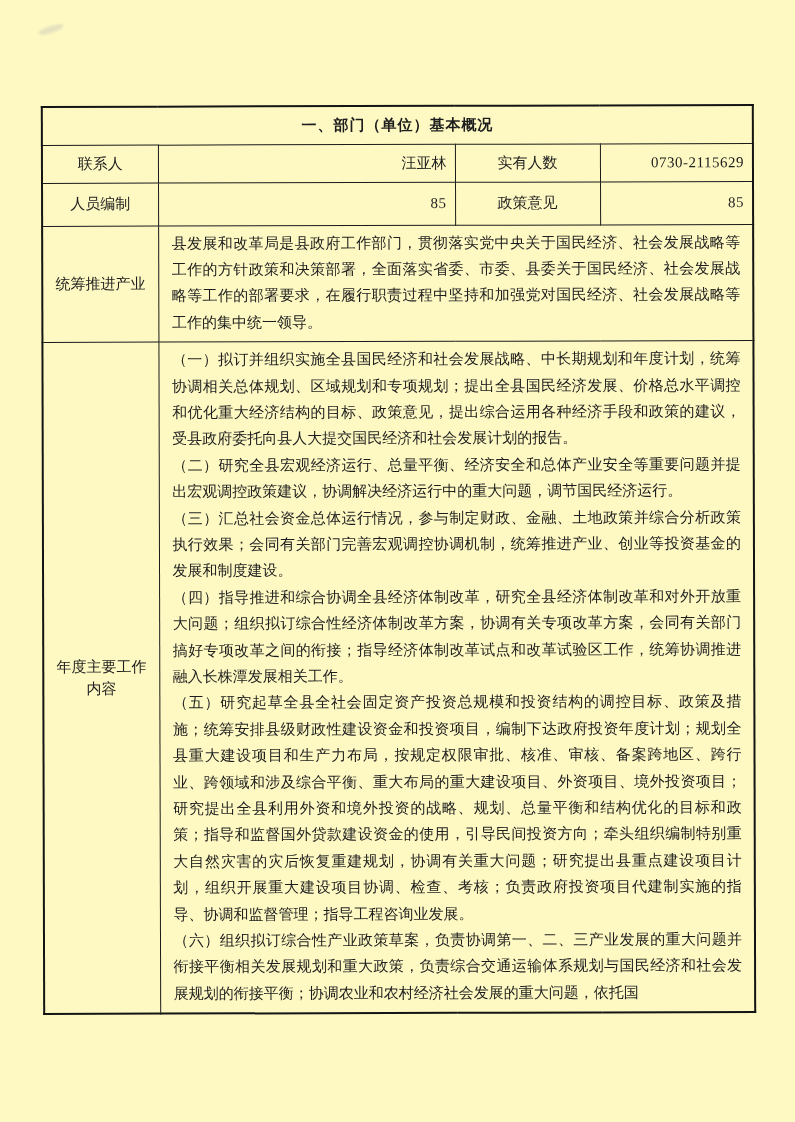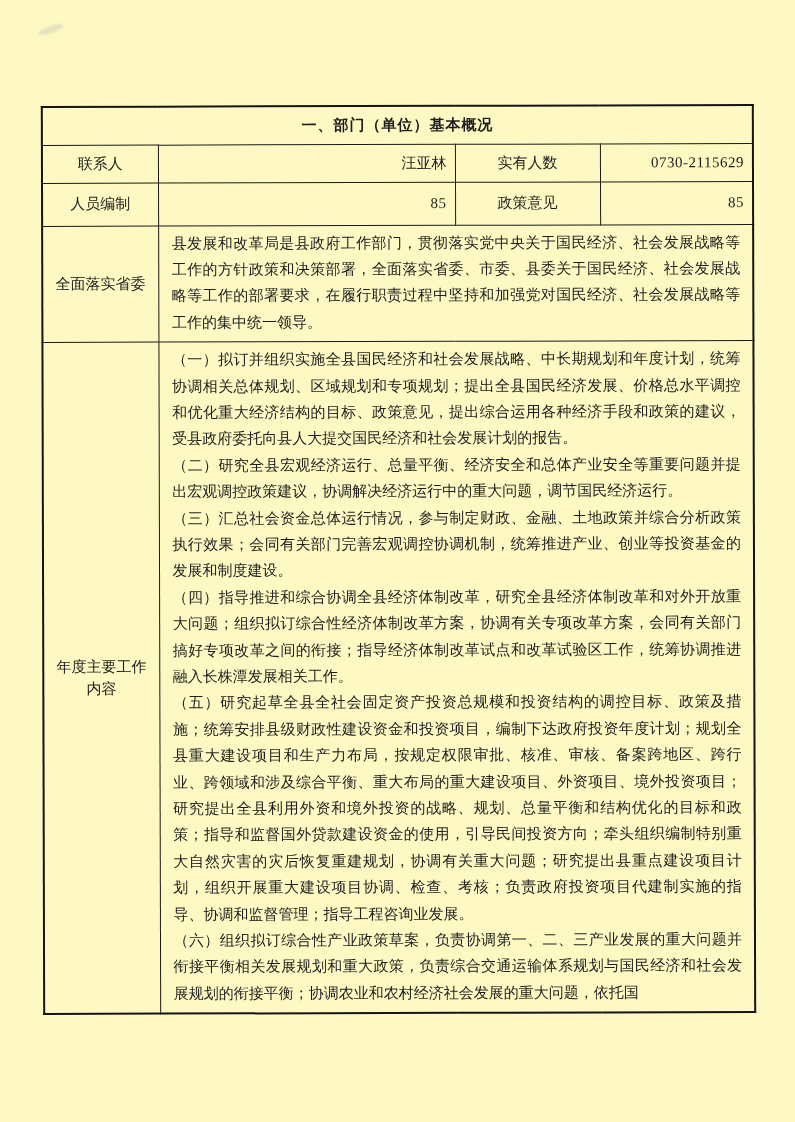--- a/index.html
+++ b/index.html
@@ -112,21 +112,21 @@
         </tr>
 
         <tr class="row-staff">
           <td class="label-cell">人员编制</td>
           <td class="value-cell num">85</td>
           <td class="label-cell">政策意见</td>
           <td class="value-cell num">85</td>
         </tr>
 
         <tr>
-          <td class="label-cell">全面落实省委</td>
+          <td class="label-cell">统筹推进产业</td>
           <td colspan="3" class="content-cell duties-cell">
             <p>县发展和改革局是县政府工作部门，贯彻落实党中央关于国民经济、社会发展战略等工作的方针政策和决策部署，全面落实省委、市委、县委关于国民经济、社会发展战略等工作的部署要求，在履行职责过程中坚持和加强党对国民经济、社会发展战略等工作的集中统一领导。</p>
           </td>
         </tr>
 
         <tr>
           <td class="label-cell">年度主要工作内容</td>
           <td colspan="3" class="content-cell annual-cell">
             <p>（一）拟订并组织实施全县国民经济和社会发展战略、中长期规划和年度计划，统筹协调相关总体规划、区域规划和专项规划；提出全县国民经济发展、价格总水平调控和优化重大经济结构的目标、政策意见，提出综合运用各种经济手段和政策的建议，受县政府委托向县人大提交国民经济和社会发展计划的报告。</p>
             <p>（二）研究全县宏观经济运行、总量平衡、经济安全和总体产业安全等重要问题并提出宏观调控政策建议，协调解决经济运行中的重大问题，调节国民经济运行。</p>

